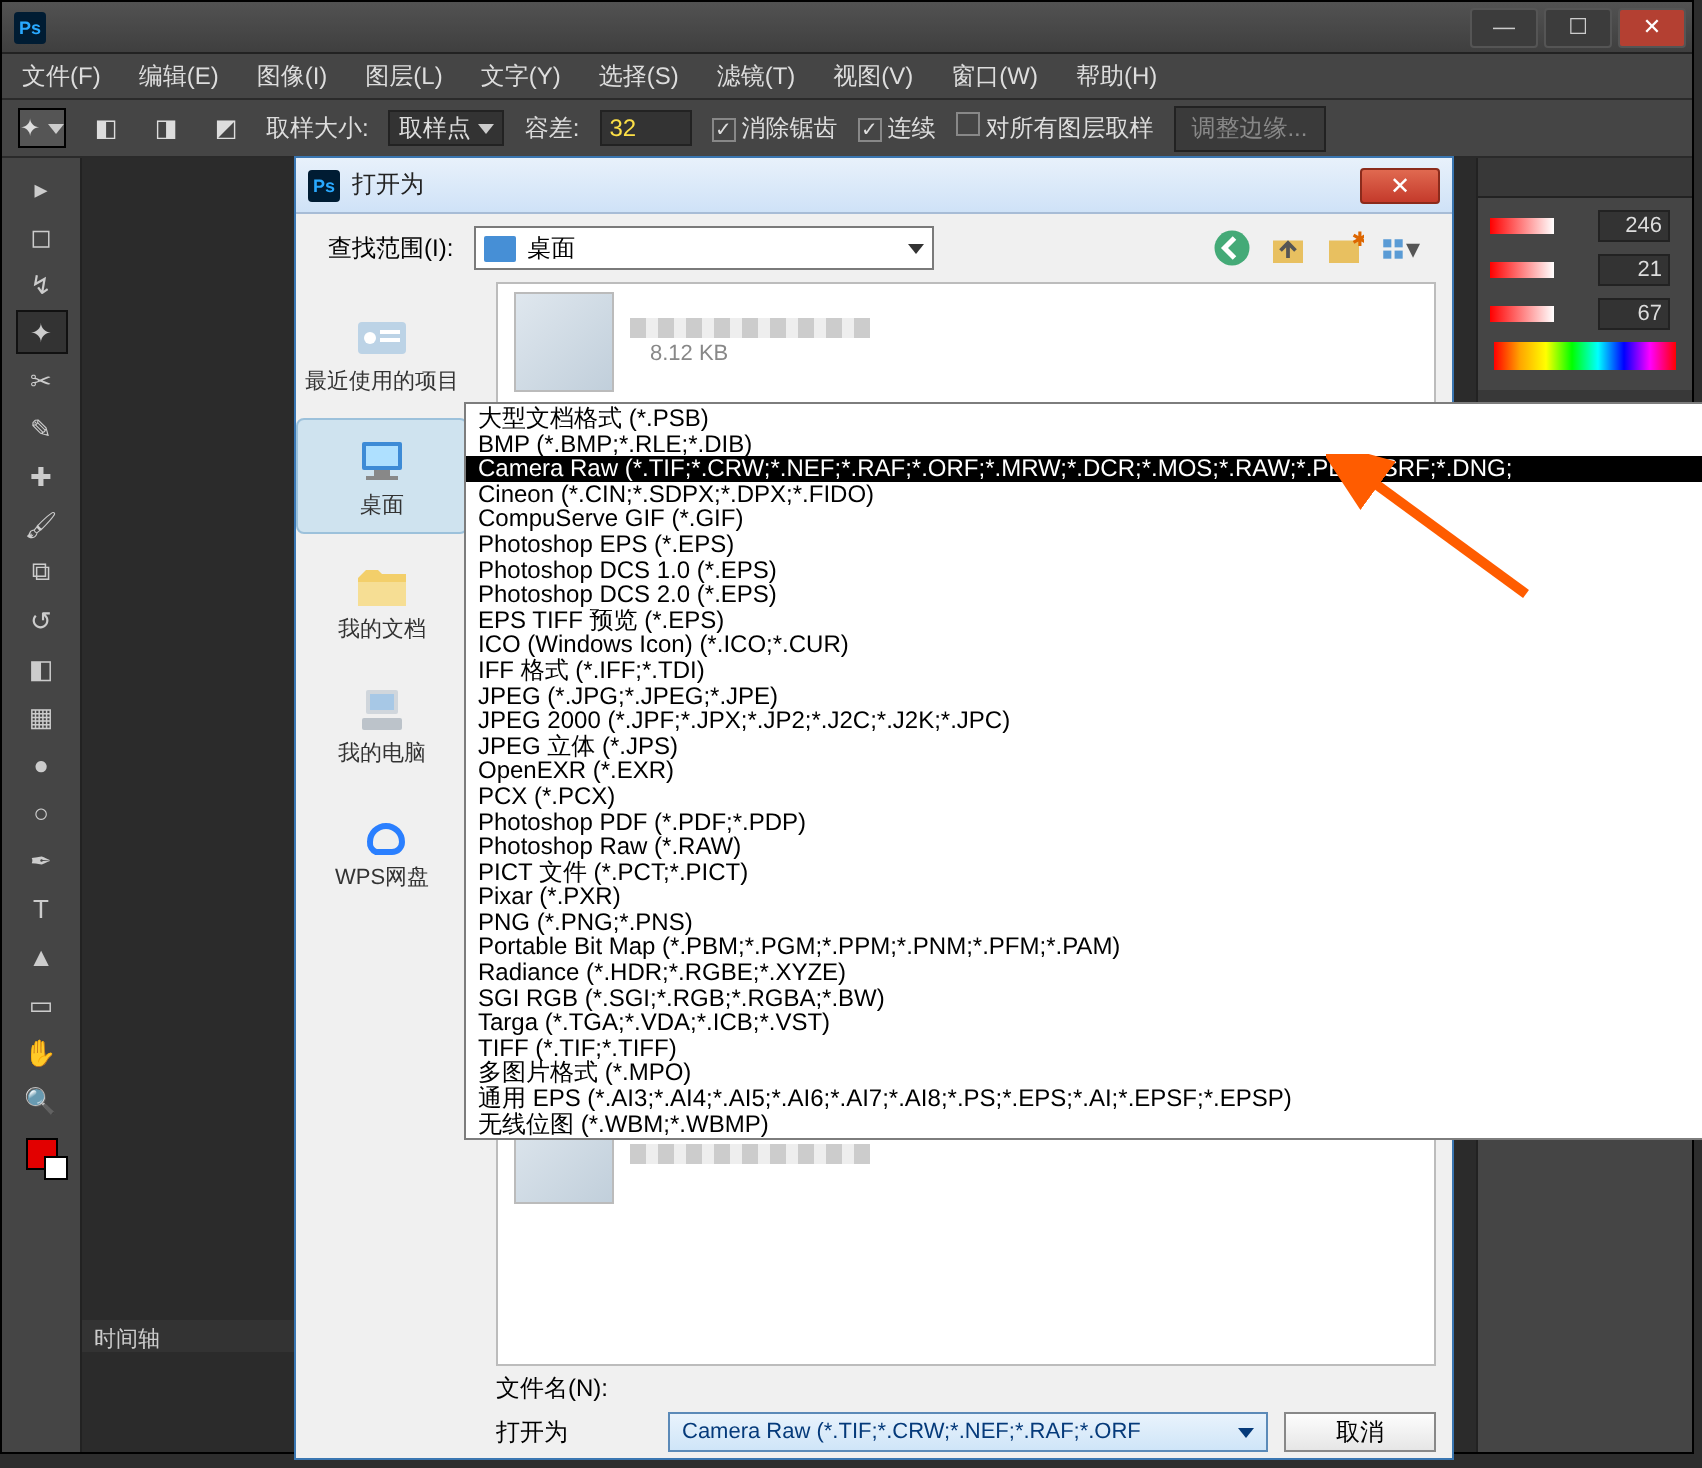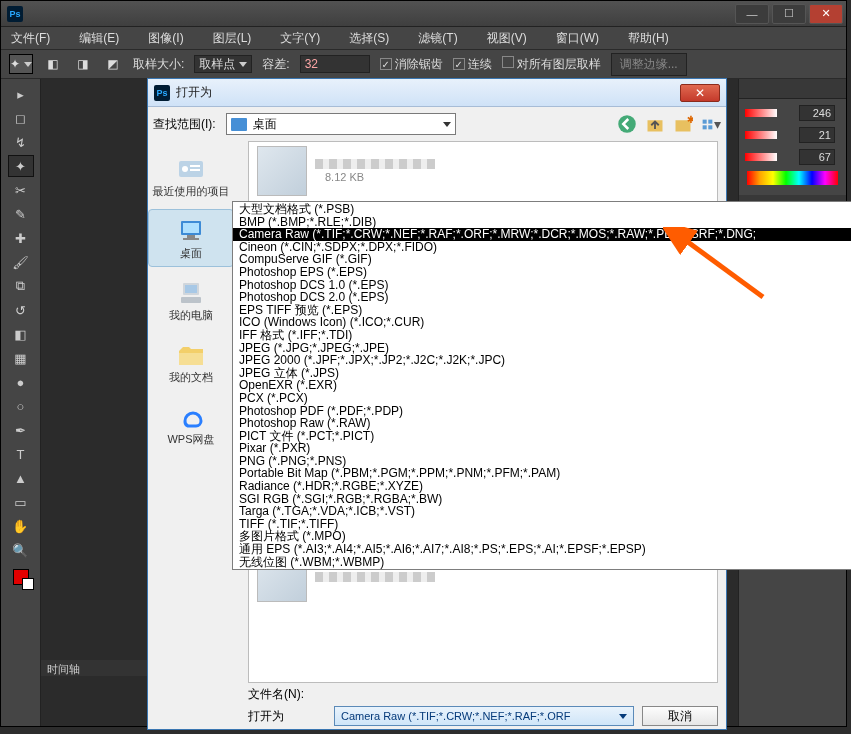--- a/index.html
+++ b/index.html
@@ -7,28 +7,28 @@
 
 
 .ps-window { position: absolute; top: 0; left: 0; width: 847px; height: 727px; background: #454545; border: 1px solid #000; }
 .ps-titlebar { height: 26px; background: linear-gradient(#525252,#3f3f3f); display: flex; align-items: center; justify-content: flex-end; border-bottom: 1px solid #222; }
 .ps-titlebar-left { display:flex; align-items:center; gap:4px; padding-left:6px; margin-right:auto;}
 .ps-title-icon { width:16px; height:16px; background:#001c33; border-radius:2px; display:flex; align-items:center; justify-content:center; color:#29a9ff; font-size:9px; font-weight:bold;}
 .win-btns { display:flex; }
 .win-btn { width:34px; height:20px; display:flex; align-items:center; justify-content:center; color:#ccc; background:#3c3c3c; border:1px solid #555; border-radius:2px; margin-right:3px; font-size:11px;}
 .win-close { background:#b44032; color:#fff; }
 
-.ps-menubar { height:22px; background:#454545; display:flex; align-items:center; padding:0 4px; gap:17px;}
+.ps-menubar { height:22px; background:#454545; display:flex; align-items:center; padding:0 4px; gap:7px;}
 .ps-menubar span { color:#ddd; font-size:12px; padding:2px 6px; }
 
 .ps-options { height:30px; background:#454545; border-top:1px solid #2a2a2a; border-bottom:1px solid #2a2a2a; display:flex; align-items:center; padding:0 8px; gap:10px; color:#ddd; font-size:12px;}
 .swatch-icon { width:24px; height:20px; background:#555; border:1px solid #000; display:flex; align-items:center; justify-content:center;}
 .drop-tri { width:0;height:0;border-left:4px solid transparent;border-right:4px solid transparent;border-top:5px solid #ccc; margin-left:4px;}
 .sample-dd { background:#333; border:1px solid #222; color:#ddd; padding:1px 4px; display:flex; align-items:center; height:18px; }
-.num-input { background:#333; border:1px solid #222; color:#fca5a5; padding:1px 4px; width:70px; height:18px; display:flex; align-items:center;}
+.num-input { background:#333; border:1px solid #222; color:#fde047; padding:1px 4px; width:46px; height:18px; display:flex; align-items:center;}
 .chk { width:12px;height:12px;border:1px solid #888;display:inline-flex;align-items:center;justify-content:center;color:#ddd;font-size:10px;margin-right:3px;}
 .chk.on::after{content:"✓";}
 .adjust-btn { background:#3a3a3a; border:1px solid #222; padding:2px 8px; color:#888;}
 
 .ps-body { position:absolute; top:78px; bottom:0; left:0; right:0; background:#2b2b2b; }
 .toolbox { position:absolute; top:0; left:0; width:40px; bottom:0; background:#454545; border-right:1px solid #222; display:flex; flex-direction:column; align-items:center; padding-top:4px; gap:2px;}
 .tool { width:26px; height:22px; display:flex; align-items:center; justify-content:center; color:#ccc; font-size:13px; border:1px solid transparent;}
 .tool.sel { background:#333; border:1px solid #111;}
 .tool-fg { width:16px;height:16px;background:#e20000;border:1px solid #000; position:relative; margin-top:6px;}
 .tool-bg { width:12px;height:12px;background:#fff;border:1px solid #000; position:absolute; right:-6px; bottom:-6px;}
@@ -44,21 +44,21 @@
 
 .timeline { position:absolute; left:40px; bottom:50px; right:260px; height:16px; background:#333; color:#ccc; font-size:11px; padding:2px 6px;}
 
 
 .dlg { position:absolute; left:147px; top:78px; width:580px; height:652px; background:#f0f0f0; border:1px solid #3a76b1;}
 .dlg-titlebar { height:28px; background:linear-gradient(#e8f1fb,#cfe2f7); display:flex; align-items:center; padding:0 6px; border-bottom:1px solid #a7bcd6;}
 .dlg-ps-icon { width:16px;height:16px;background:#001c33;display:flex;align-items:center;justify-content:center;color:#29a9ff;font-size:9px;font-weight:bold;border-radius:2px; margin-right:6px;}
 .dlg-title { font-size:12px; color:#222;}
 .dlg-close { margin-left:auto; width:40px; height:18px; background:linear-gradient(#e06950,#c43a2b); color:#fff; display:flex; align-items:center; justify-content:center; border:1px solid #8b2b1c; border-radius:2px; font-size:12px;}
 
-.dlg-topbar { height:34px; display:flex; align-items:center; padding:0 5px; gap:10px; font-size:12px;}
+.dlg-topbar { height:34px; display:flex; align-items:center; padding:0 16px; gap:10px; font-size:12px;}
 .dd-field { display:flex; align-items:center; background:#fff; border:1px solid #7a7a7a; height:22px; padding:0 4px; gap:6px; width:230px;}
 .dd-icon{width:16px;height:13px;background:#468fd6;border-radius:1px;position:relative;}
 .dd-tri { margin-left:auto; width:0;height:0;border-left:4px solid transparent;border-right:4px solid transparent;border-top:5px solid #333;}
 .tb-icons { display:flex; gap:8px; margin-left:auto; color:#555; font-size:14px;}
 .tb-i{width:20px;height:20px;display:flex;align-items:center;justify-content:center;}
 
 .dlg-body { position:absolute; top:62px; bottom:0; left:0; right:0;}
 .places { position:absolute; top:0; left:0; width:96px; bottom:0; display:flex; flex-direction:column; padding-top:6px;}
 .place { width:86px; height:58px; display:flex; flex-direction:column; align-items:center; justify-content:center; font-size:11px; color:#333; border-radius:4px; margin-bottom:4px; gap:2px;}
 .place.sel { background:#cfe3ef; border:1px solid #9cc1db;}
@@ -245,32 +245,32 @@
           <svg viewBox="0 0 32 28">
             <rect x="6" y="4" width="20" height="14" rx="1" fill="#3d8bd6"></rect>
             <rect x="8" y="6" width="16" height="10" fill="#aee0ff"></rect>
             <rect x="12" y="18" width="8" height="3" fill="#888"></rect>
             <rect x="8" y="21" width="16" height="2" fill="#888"></rect>
           </svg>
           <span class="place-label">桌面</span>
         </div>
         <div class="place">
           <svg viewBox="0 0 32 28">
+            <path d="M4 10l4-4h6l2 2h12v16H4z" fill="#f3cf6a"></path>
+            <rect x="4" y="12" width="24" height="12" fill="#f6de94"></rect>
+          </svg>
+          <span class="place-label">我的文档</span>
+        </div>
+        <div class="place">
+          <svg viewBox="0 0 32 28">
             <rect x="8" y="4" width="16" height="12" rx="1" fill="#d0d6dc"></rect>
             <rect x="10" y="6" width="12" height="8" fill="#a7c8e6"></rect>
             <rect x="6" y="18" width="20" height="6" rx="1" fill="#bcc3ca"></rect>
           </svg>
           <span class="place-label">我的电脑</span>
-        </div>
-        <div class="place">
-          <svg viewBox="0 0 32 28">
-            <path d="M4 10l4-4h6l2 2h12v16H4z" fill="#f3cf6a"></path>
-            <rect x="4" y="12" width="24" height="12" fill="#f6de94"></rect>
-          </svg>
-          <span class="place-label">我的文档</span>
         </div>
         <div class="place">
           <svg viewBox="0 0 32 28">
             <path d="M10 18a8 8 0 1116 0 5 5 0 01-5 5H13a5 5 0 01-3-5z" fill="none" stroke="#2a7fff" stroke-width="3"></path>
           </svg>
           <span class="place-label">WPS网盘</span>
         </div>
       </div>
 
     <div class="file-area">

